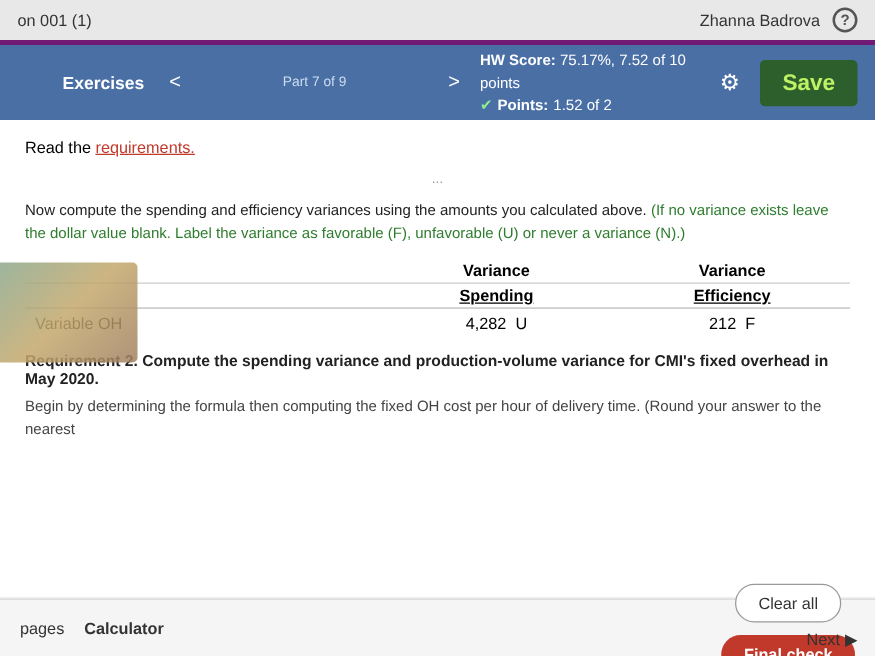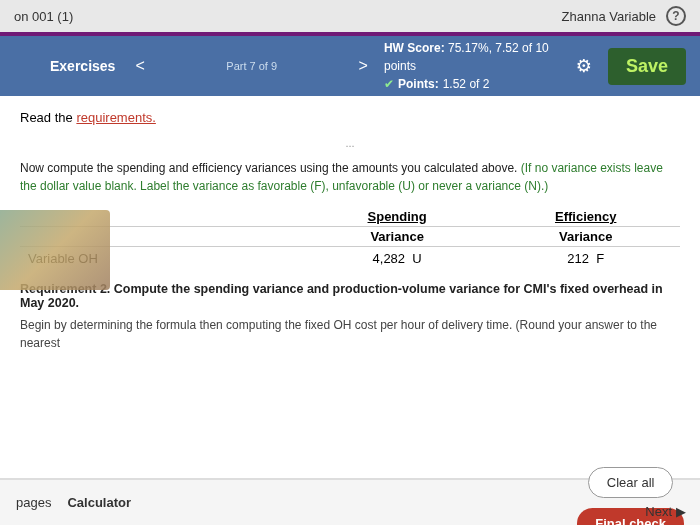--- a/index.html
+++ b/index.html
@@ -285,21 +285,21 @@
     }
   </style>
 </head>
 <body>
 
 <div class="page-wrapper">
 
   <div class="top-bar">
     <span class="top-bar-title">on 001 (1)</span>
     <div class="top-bar-right">
-      <span class="top-bar-user">Zhanna Variable</span>
+      <span class="top-bar-user">Zhanna Badrova</span>
       <div class="help-icon">?</div>
     </div>
   </div>
 
   <div class="header-bar">
     <span class="exercises-label">Exercises</span>
     <span class="nav-arrow">&lt;</span>
     <div class="question-title-block">
       <div class="question-subtitle">Part 7 of 9</div>
     </div>
@@ -333,31 +333,31 @@
 
     <div class="instruction-text">
       <span>Now compute the spending and efficiency variances using the amounts you calculated above.</span>
       <span class="green-note">(If no variance exists leave the dollar value blank. Label the variance as favorable (F), unfavorable (U) or never a variance (N).)</span>
     </div>
 
     <table class="variance-table">
       <thead>
         <tr>
           <th class="col-left"></th>
+          <th class="col-mid">Variance</th>
+          <th class="col-right">Variance</th>
+        </tr>
+        <tr>
+          <th class="col-left"></th>
           <th class="col-mid">
             <span class="underline-th">Spending</span>
           </th>
           <th class="col-right">
             <span class="underline-th">Efficiency</span>
           </th>
-        </tr>
-        <tr>
-          <th class="col-left"></th>
-          <th class="col-mid">Variance</th>
-          <th class="col-right">Variance</th>
         </tr>
       </thead>
       <tbody>
         <tr>
           <td class="row-label col-left">Variable OH</td>
           <td class="col-mid">4,282 &nbsp;U</td>
           <td class="col-right">212 &nbsp;F</td>
         </tr>
       </tbody>
     </table>

